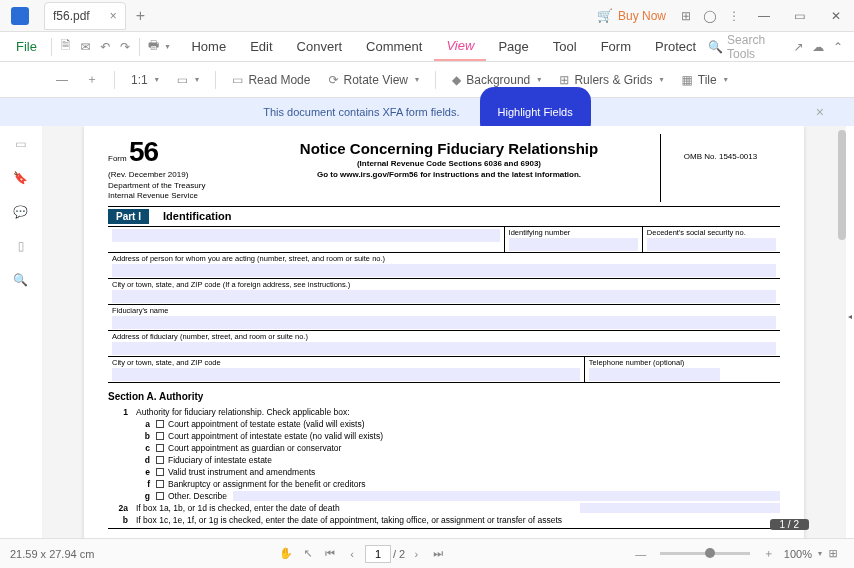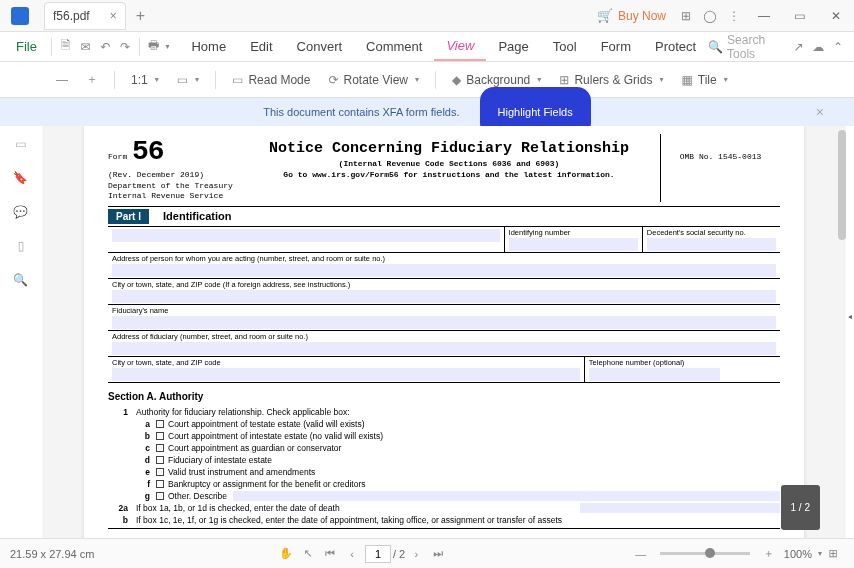--- a/index.html
+++ b/index.html
@@ -46,21 +46,21 @@
 .side-ico { width: 20px; height: 20px; color: #aaa; cursor: pointer; display: flex; align-items: center; justify-content: center; }
 .side-caret { position: absolute; left: 42px; top: 50%; font-size: 8px; color: #666; cursor: pointer; }
 .side-caret-r { position: absolute; right: 2px; top: 55%; font-size: 8px; color: #666; cursor: pointer; }
 
 
 .canvas { position: absolute; left: 42px; right: 8px; top: 126px; bottom: 30px; background: #f4f4f4; overflow: auto; }
 .page { width: 720px; min-height: 900px; background: #fff; margin: 0 auto; box-shadow: 0 1px 4px rgba(0,0,0,0.15); position: relative; padding: 8px 0 0 0; }
 .scrollbar { position: absolute; right: 0; top: 4px; width: 8px; height: 110px; background: #c8c8c8; border-radius: 4px; }
 
 
-.form-hdr { display: flex; padding: 0 24px; font-family: Liberation Mono, monospace; }
+.form-hdr { display: flex; padding: 0 24px; }
 .form-left { width: 130px; font-size: 8px; line-height: 1.3; }
 .form-left .form-no { font-size: 8px; }
 .form-left .n56 { font-size: 28px; font-weight: bold; letter-spacing: -1px; }
 .form-center { flex: 1; text-align: center; }
 .form-center .title { font-size: 15px; font-weight: bold; margin-top: 6px; }
 .form-center .sub { font-size: 8px; font-weight: bold; margin-top: 2px; }
 .form-center .link { font-size: 8px; font-weight: bold; margin-top: 2px; }
 .form-right { width: 120px; font-size: 8px; padding-top: 18px; text-align: center; border-left: 1px solid #000; }
 .hr { border-top: 1px solid #000; margin: 4px 24px 0 24px; }
 
@@ -77,21 +77,21 @@
 
 .section-lbl { font-size: 10px; font-weight: bold; margin: 8px 24px 4px 24px; }
 .check-row { display: flex; font-size: 8.5px; margin: 0 24px 0 24px; padding: 1px 0; }
 .check-row .num { width: 28px; text-align: right; font-weight: bold; padding-right: 8px; }
 .check-row .let { width: 20px; text-align: right; font-weight: bold; padding-right: 6px; }
 .check-row .box { width: 8px; height: 8px; border: 1px solid #444; margin-right: 4px; flex-shrink: 0; margin-top: 1px; }
 .check-row .txt { flex: 1; }
 .check-row .pill { height: 10px; background: #eaeaff; flex: 1; margin-left: 6px; }
 .hr2 { border-top: 1px solid #000; margin: 2px 24px; }
 
-.badge-pg { position: absolute; right: 34px; bottom: 38px; background: #555; color: #fff; font-size: 10px; padding: 17px 10px; border-radius: 3px; }
+.badge-pg { position: absolute; right: 45px; bottom: 38px; background: #555; color: #fff; font-size: 10px; padding: 0 10px; border-radius: 3px; }
 
 
 .status { position: absolute; left: 0; right: 0; bottom: 0; height: 30px; border-top: 1px solid #e0e0e0; display: flex; align-items: center; padding: 0 10px; font-size: 11px; color: #666; background: #fafafa; }
 .status-spacer { flex: 1; }
 .status-ico { width: 22px; height: 22px; display: flex; align-items: center; justify-content: center; color: #888; cursor: pointer; }
 .pg-input { width: 26px; height: 18px; border: 1px solid #ccc; text-align: center; font-size: 11px; margin: 0 2px; }
 .zoom-slider { width: 90px; height: 3px; background: #ccc; margin: 0 8px; position: relative; }
 .zoom-thumb { width: 10px; height: 10px; background: #888; border-radius: 50%; position: absolute; top: -4px; left: 45px; }
 </style>
 </head>

